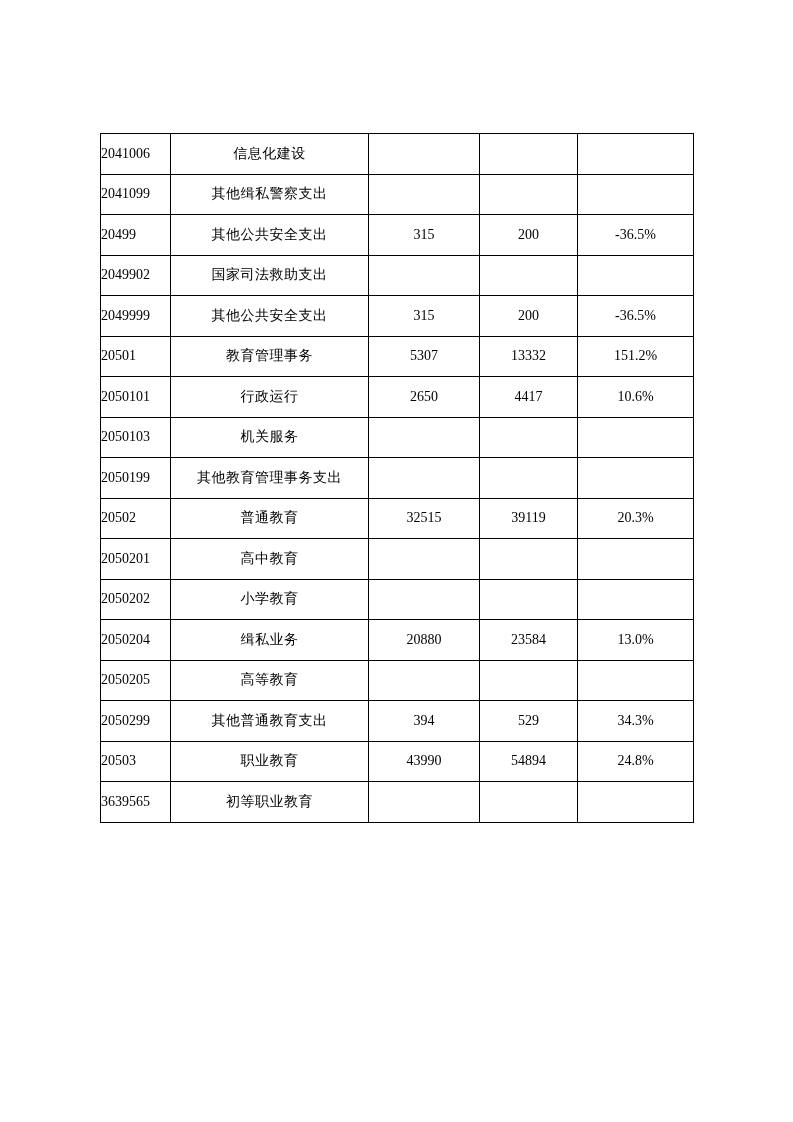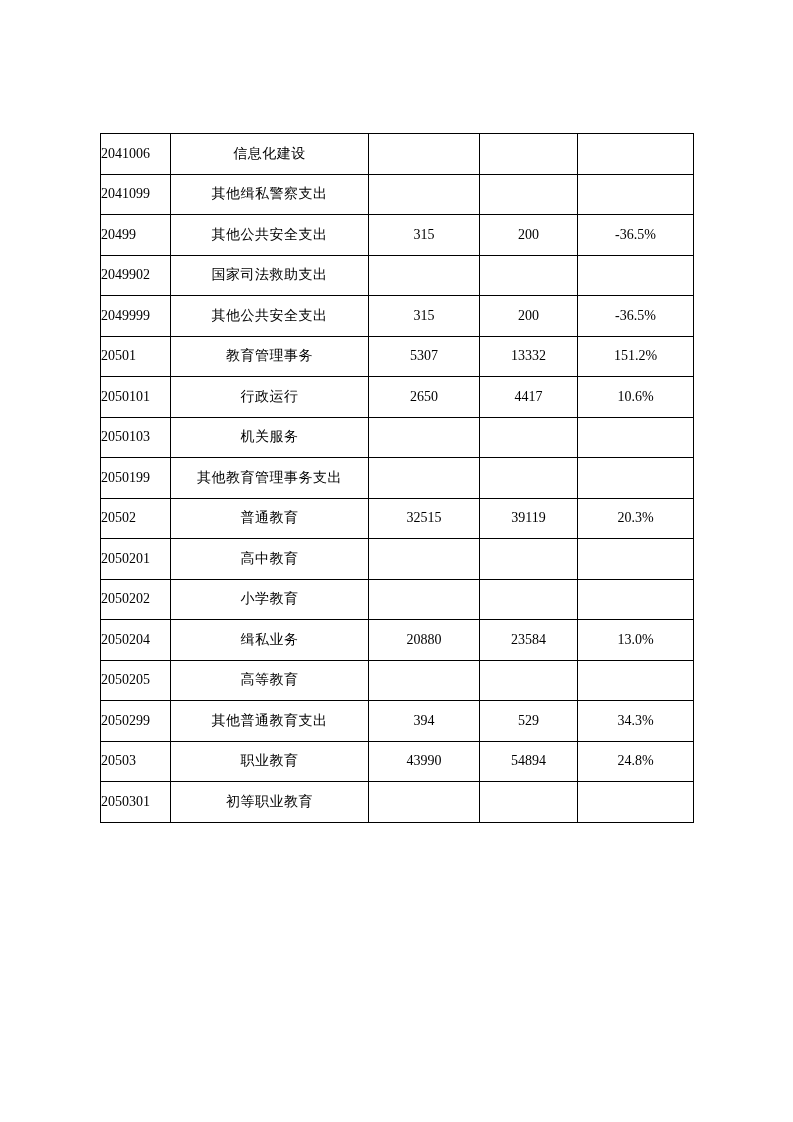--- a/index.html
+++ b/index.html
@@ -169,21 +169,21 @@
           <td class="col-pct">34.3%</td>
         </tr>
         <tr>
           <td class="col-code">20503</td>
           <td class="col-label">职业教育</td>
           <td class="col-v1">43990</td>
           <td class="col-v2">54894</td>
           <td class="col-pct">24.8%</td>
         </tr>
         <tr>
-          <td class="col-code">2050301</td>
+          <td class="col-code">3639565</td>
           <td class="col-label">初等职业教育</td>
           <td class="col-v1"></td>
           <td class="col-v2"></td>
           <td class="col-pct"></td>
         </tr>
       </tbody>
   </table>
 
   <div class="page-number">65</div>
 

